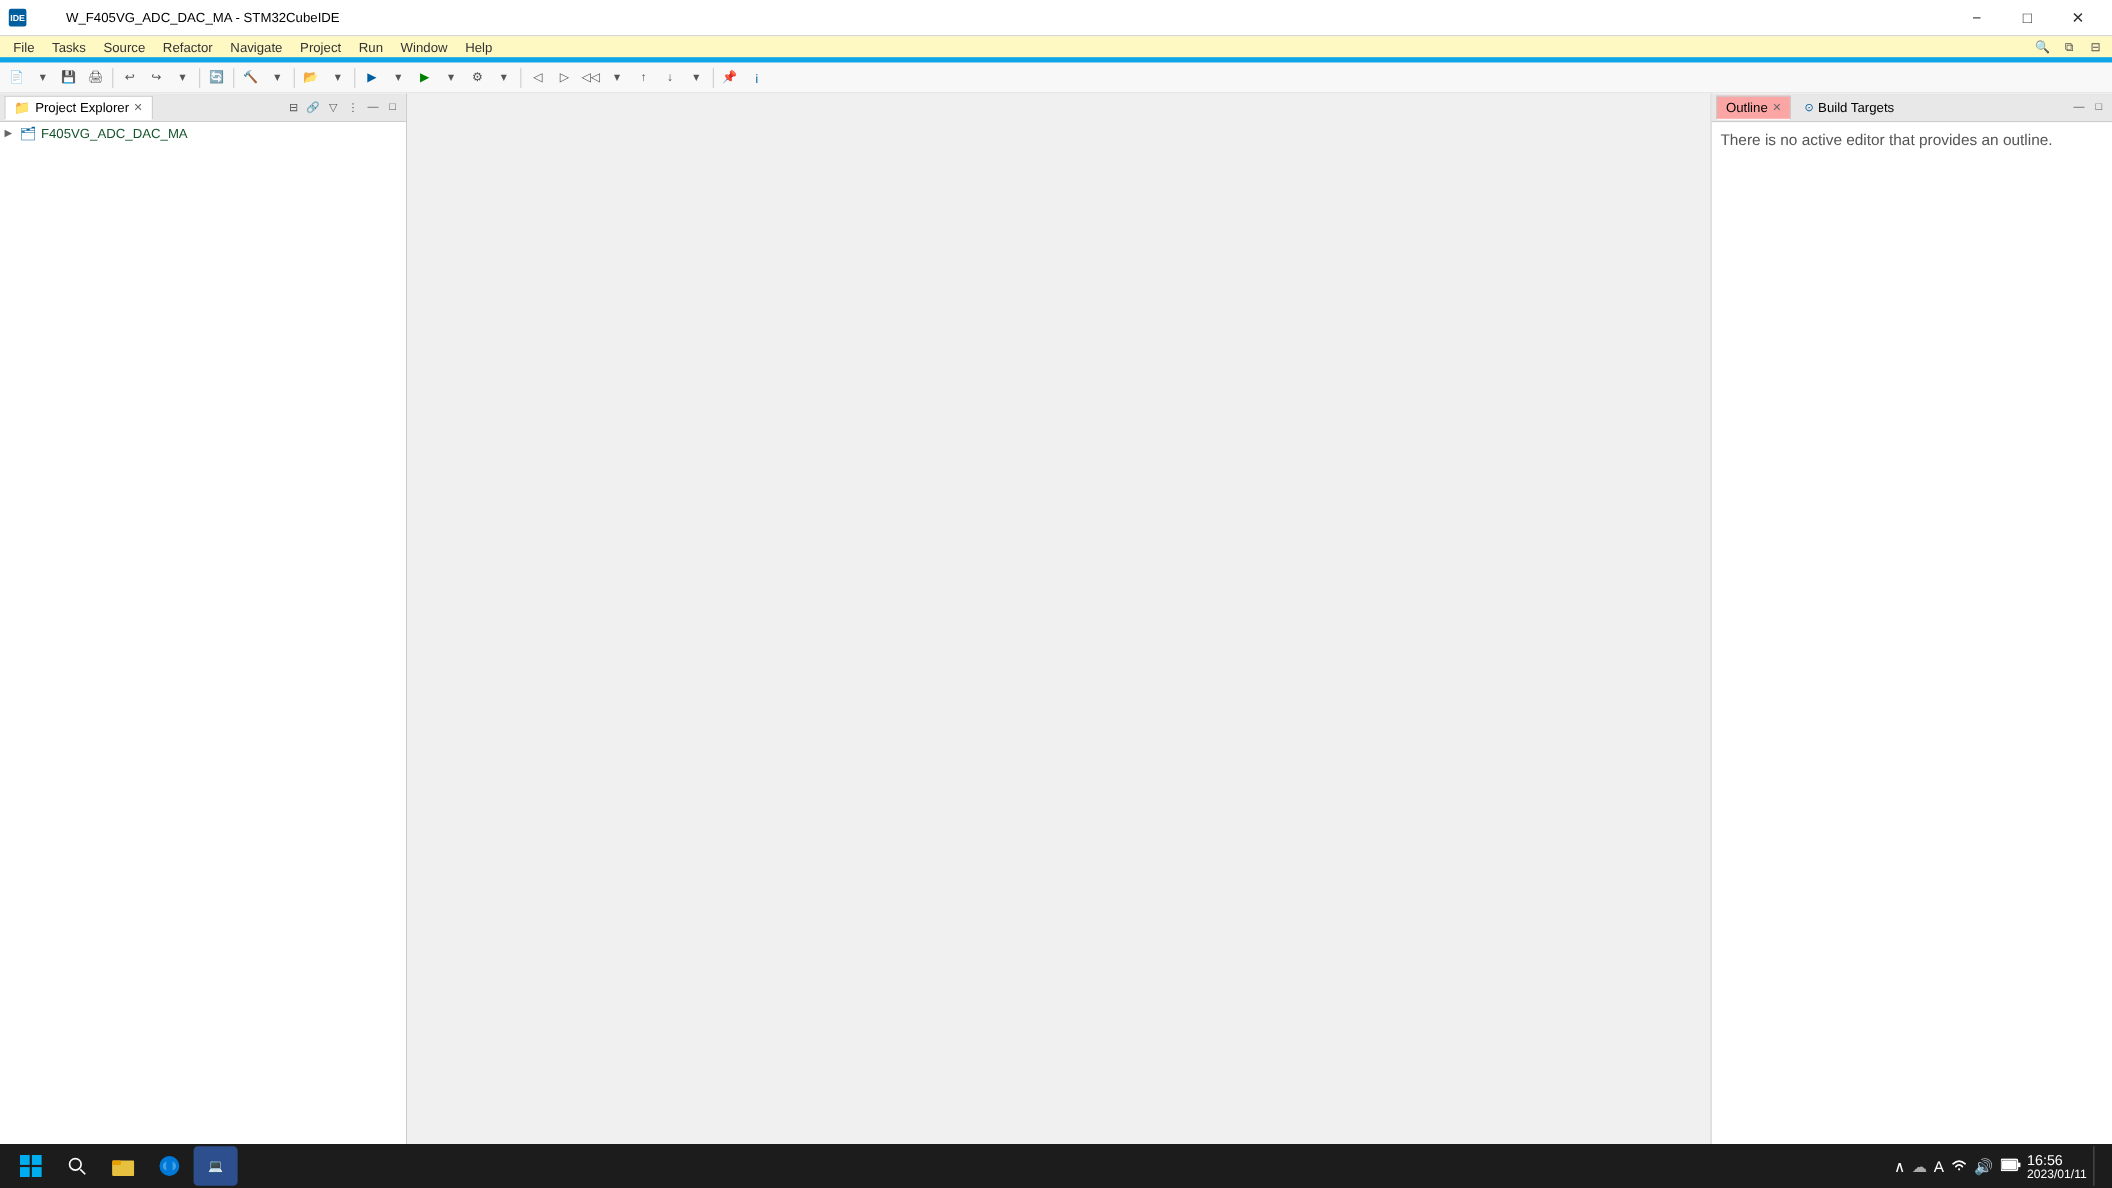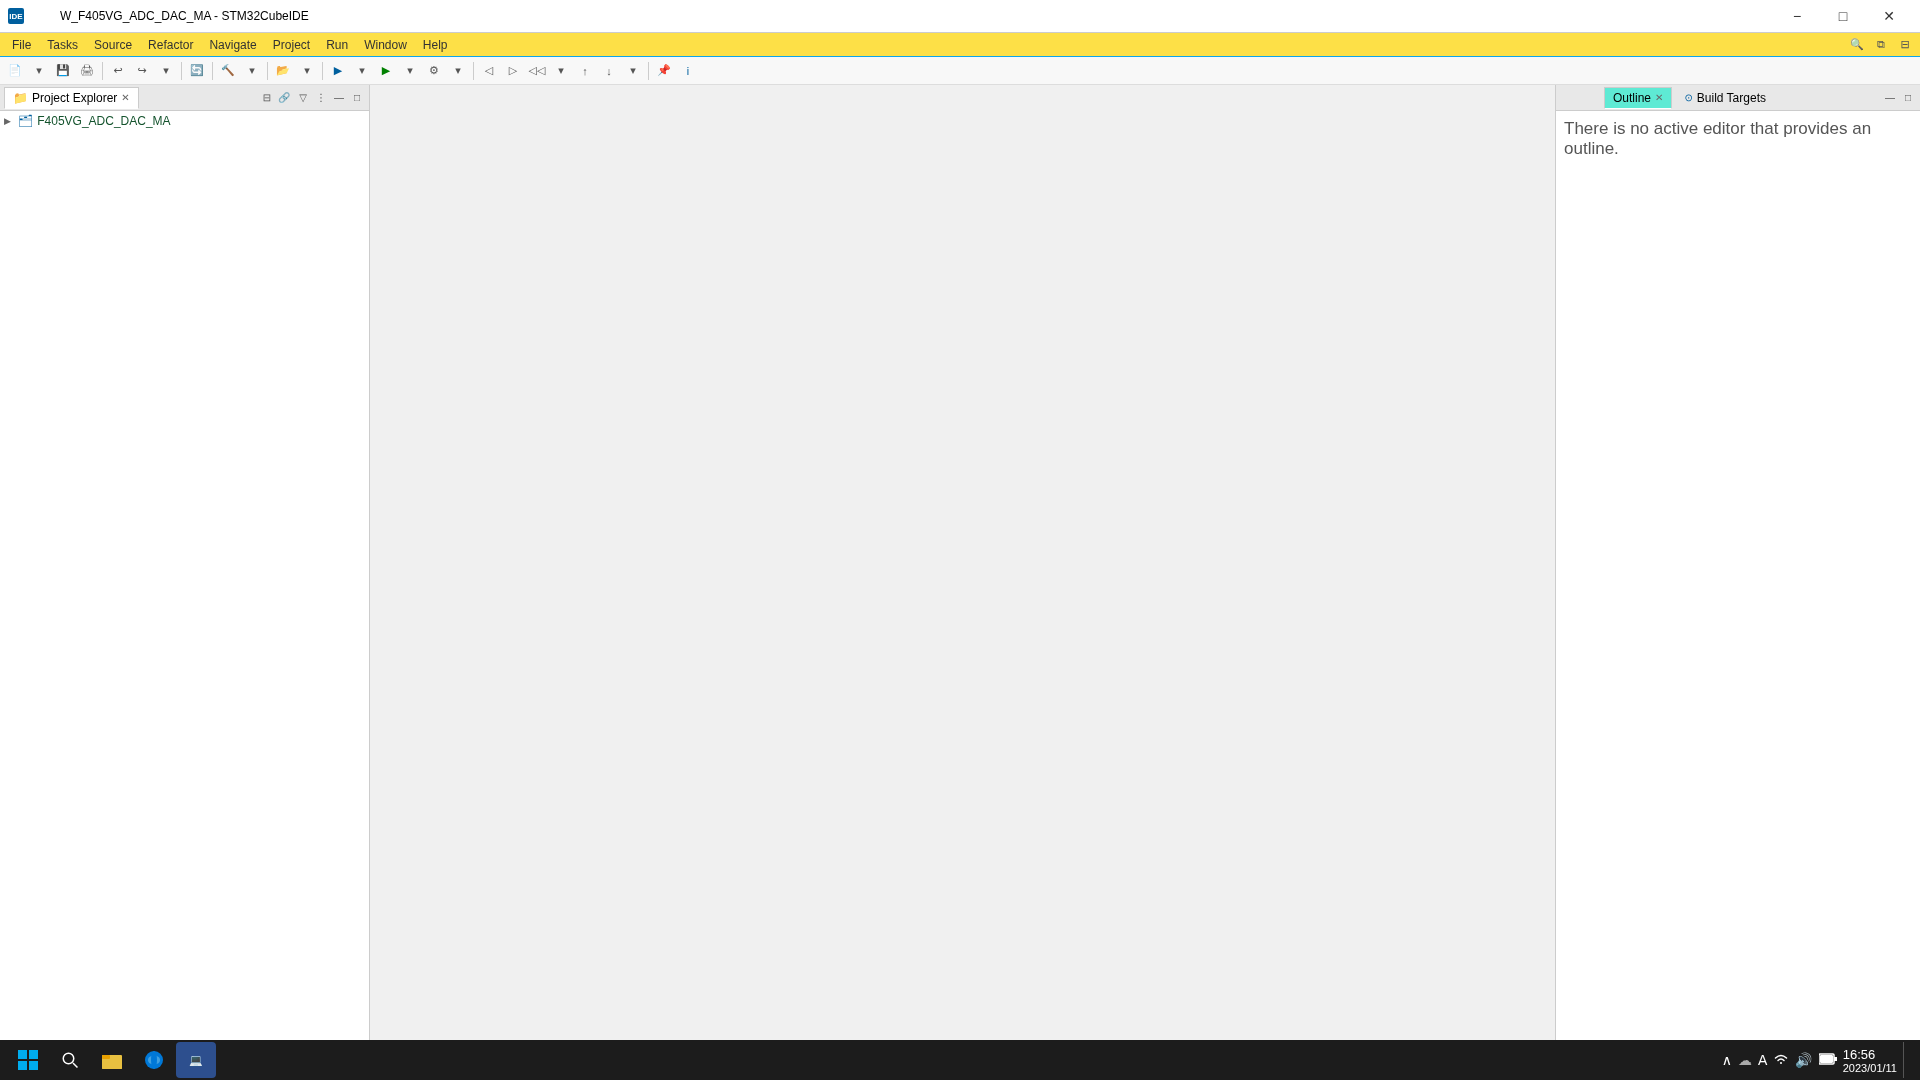--- a/index.html
+++ b/index.html
@@ -35,22 +35,22 @@
     .title-bar-btn {
       width: 46px; height: 30px;
       border: none; background: transparent;
       cursor: pointer; font-size: 14px;
       display: flex; align-items: center; justify-content: center;
       color: #333;
     }
 
     
     .menu-bar {
-      background: #fde047;
-      border-bottom: 1px solid #0ea5e9;
+      background: #fef9c3;
+      border-bottom: 5px solid #0ea5e9;
       height: 24px;
       display: flex;
       align-items: center;
       padding: 0 4px;
     }
     .menu-item {
       padding: 2px 8px;
       font-size: 12px;
       cursor: pointer;
       color: #333;
@@ -171,28 +171,27 @@
       padding: 0 4px;
     }
     .outline-tab {
       display: flex; align-items: center; gap: 4px;
       padding: 2px 8px;
       font-size: 12px;
       cursor: pointer;
       height: 22px;
     }
     .outline-tab.active {
-      background: #5eead4;
+      background: #fca5a5;
       border: 1px solid #ccc;
       border-bottom: 1px solid #fff;
-      margin-left: 44px;
     }
     .outline-tab-actions { margin-left: auto; display: flex; gap: 2px; }
     .outline-content {
-      flex: 1; padding: 8px; font-size: 17px; color: #555;
+      flex: 1; padding: 8px; font-size: 14px; color: #555;
     }
 
     
     .bottom-area {
       display: flex;
       height: 200px;
       border-top: 1px solid #ccc;
     }
     .bottom-left {
       width: 916px;

